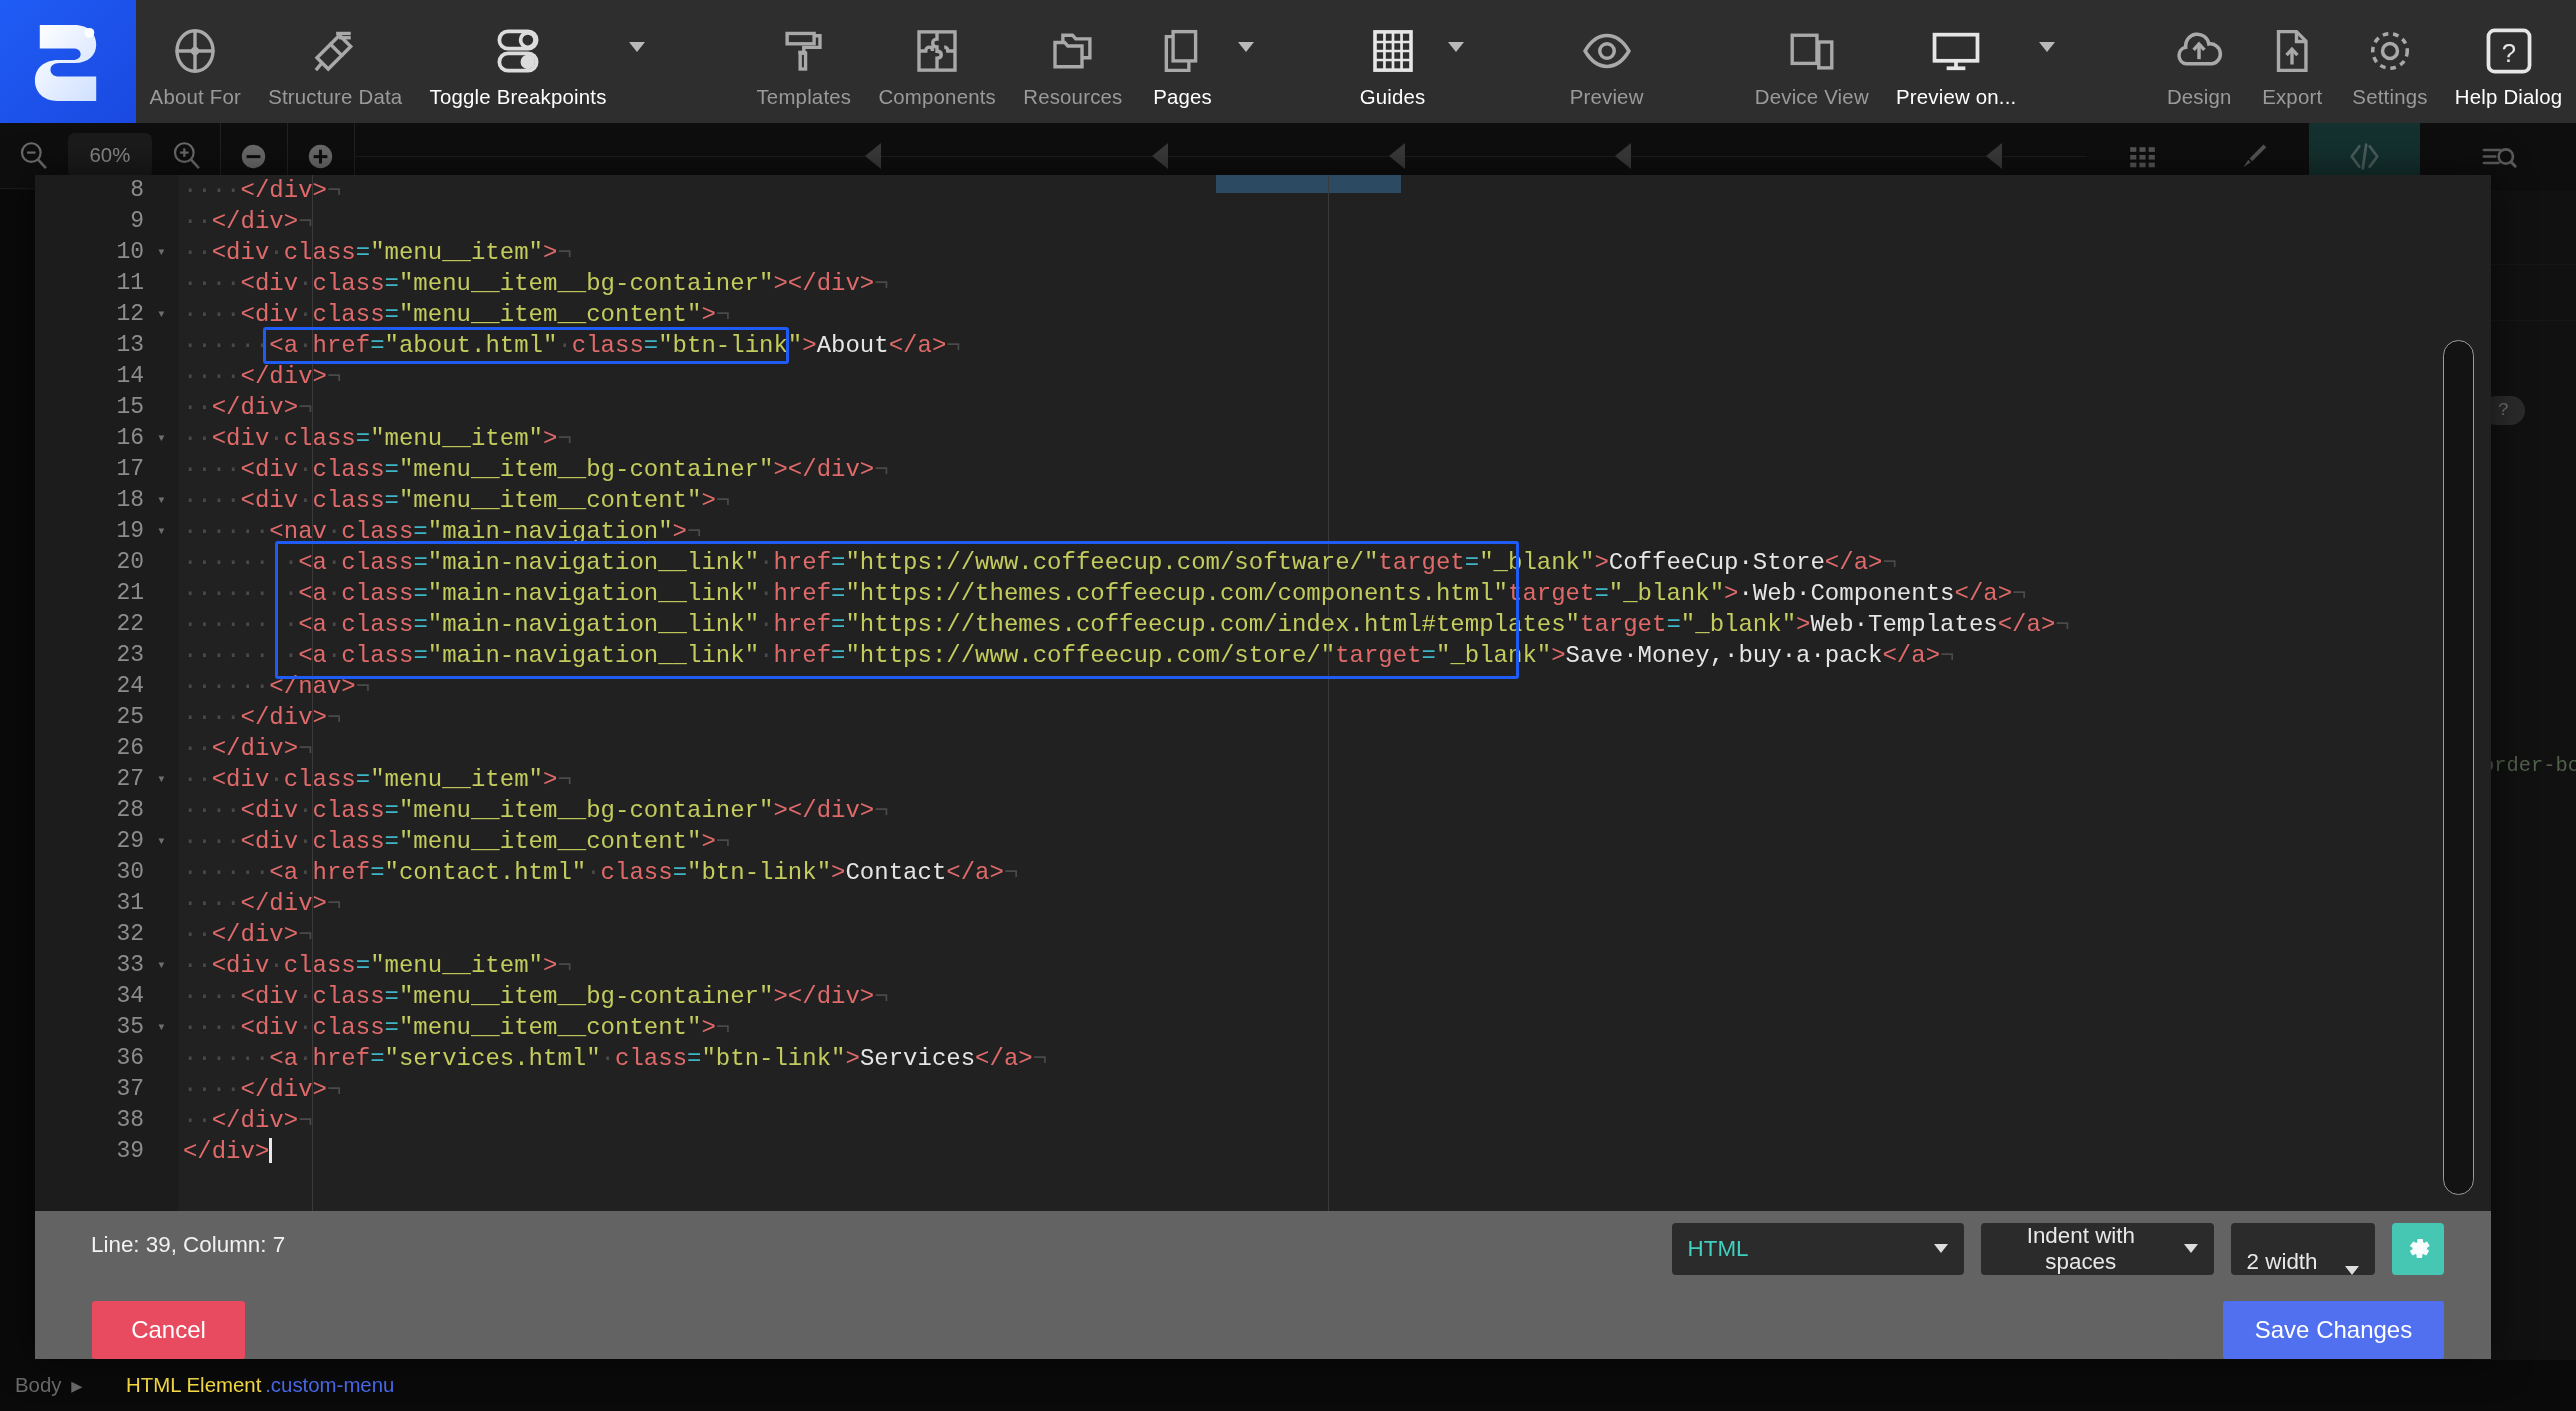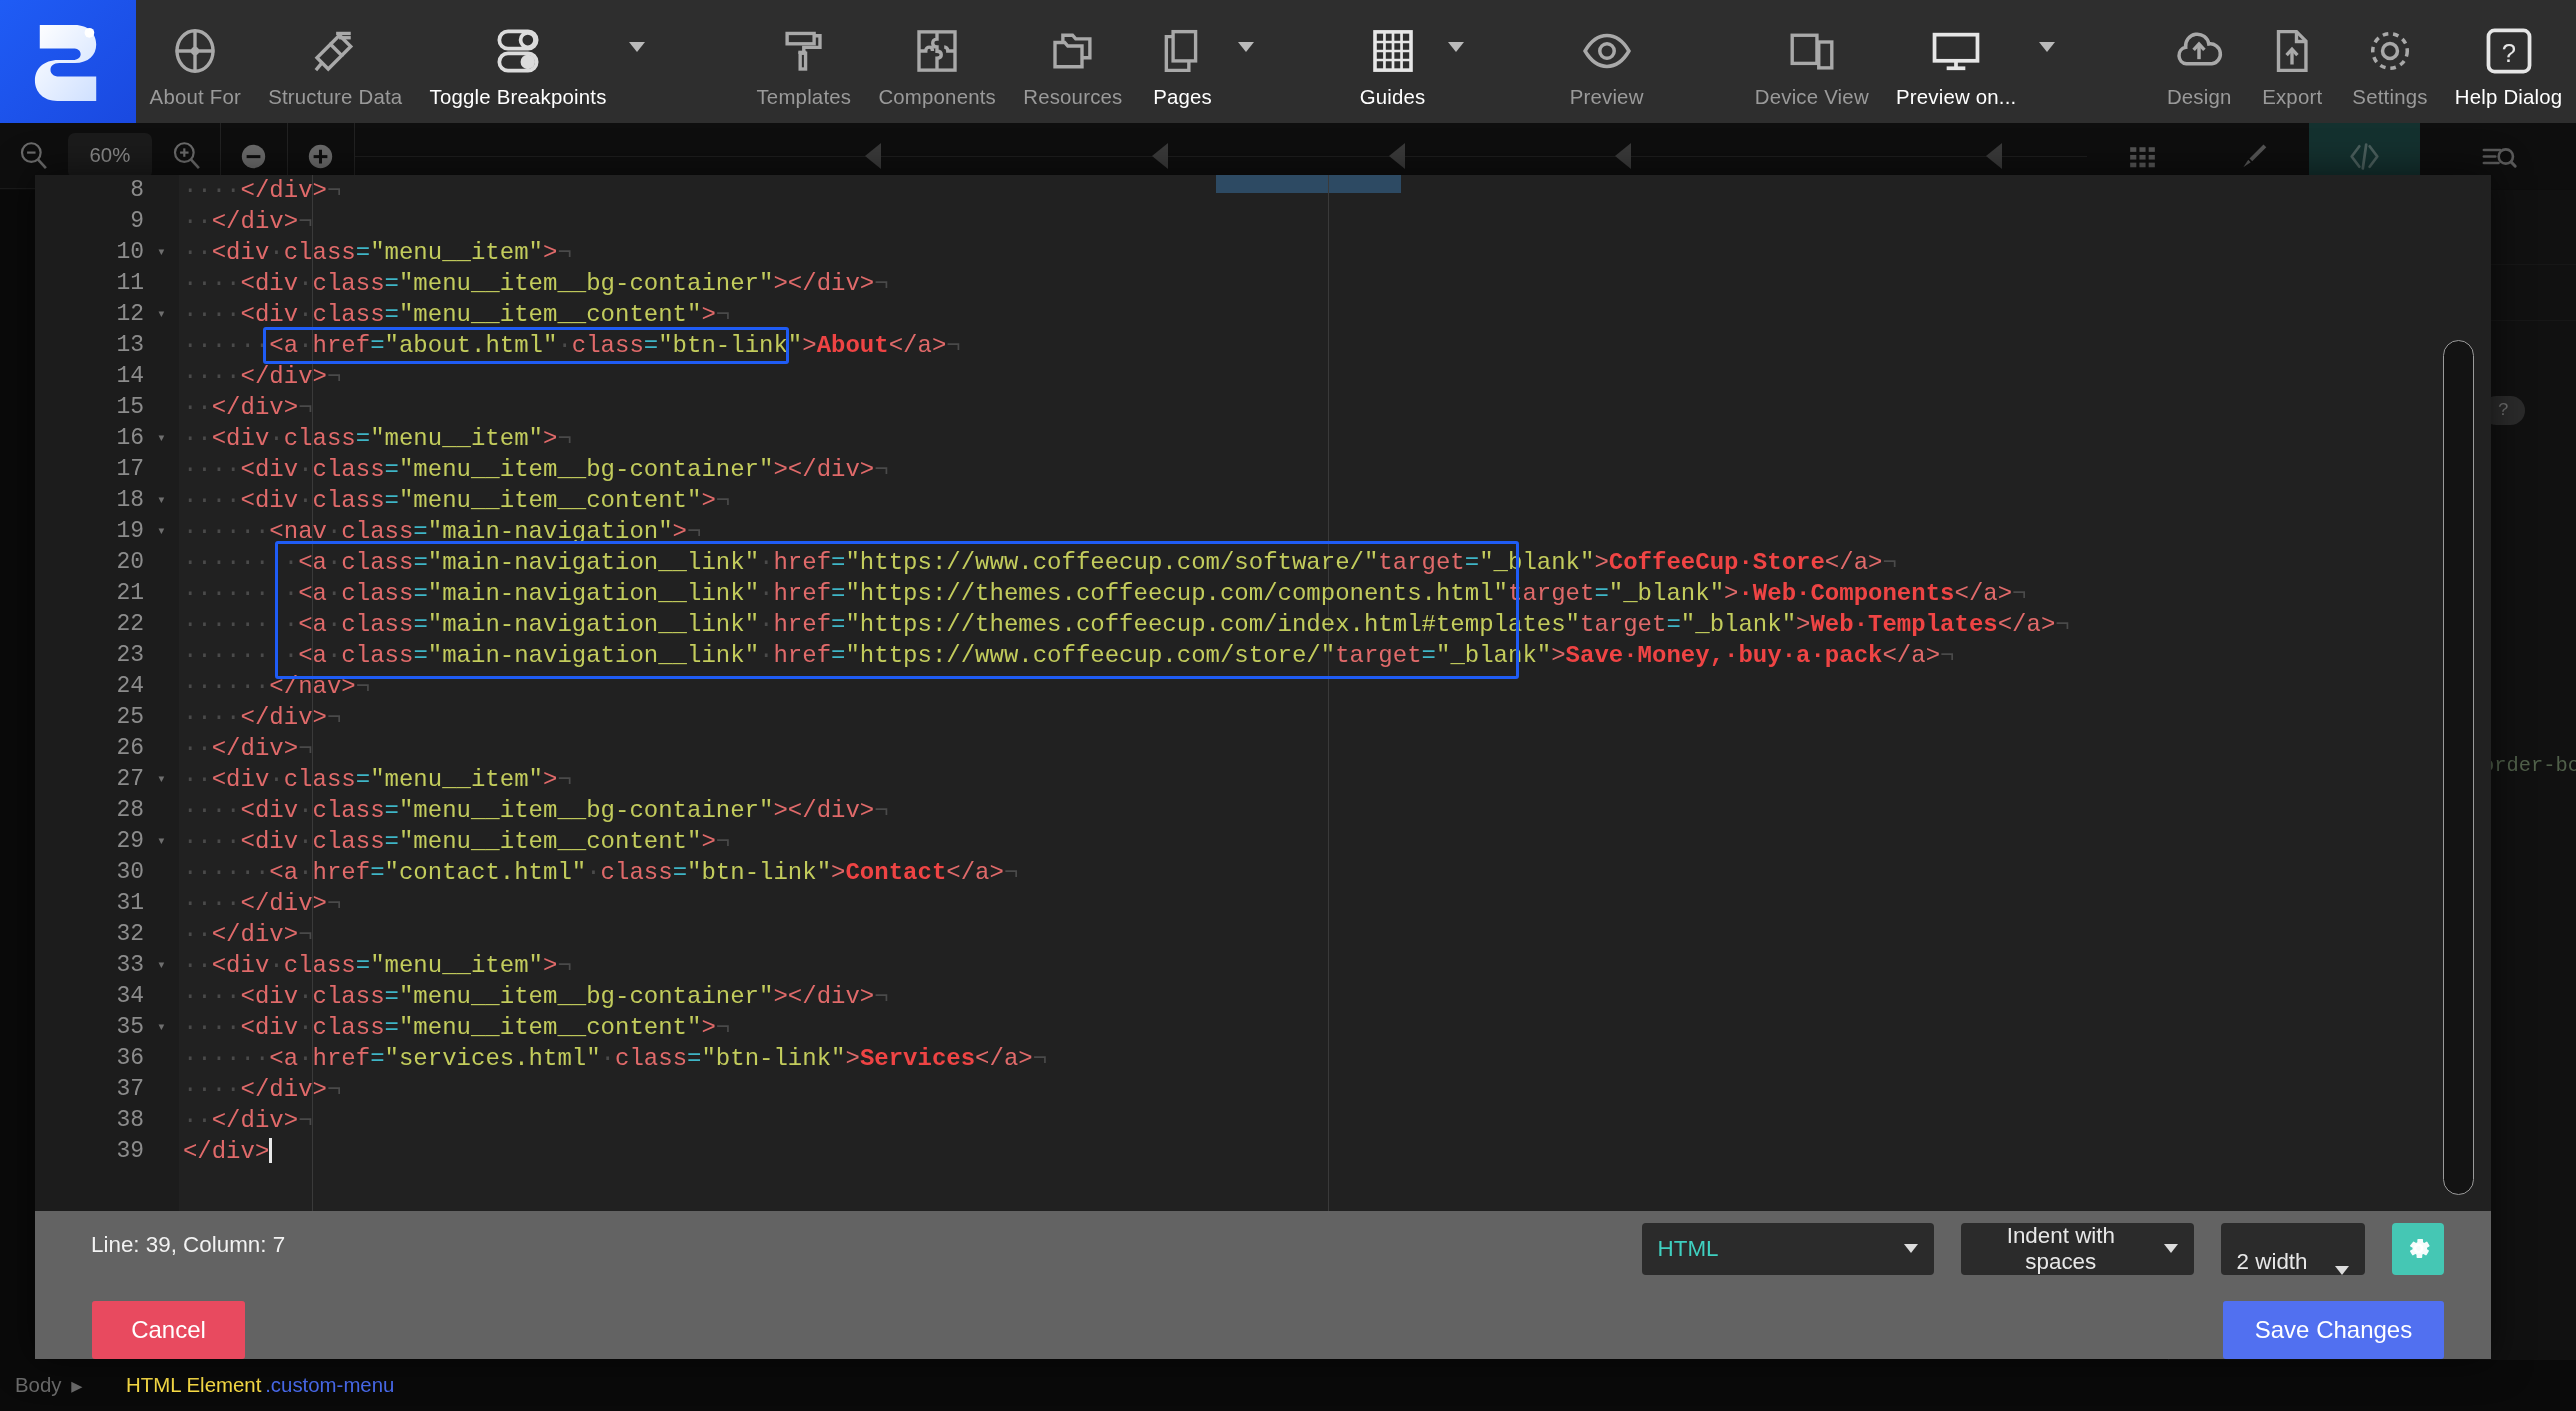--- a/index.html
+++ b/index.html
@@ -140,21 +140,21 @@
   .lnum {
     width: 109px; text-align: right; color: #8c8c8c; font-size: 23px; flex: 0 0 109px;
     font-family: "Liberation Mono", monospace;
   }
   .fold { width: 35px; flex: 0 0 35px; text-align: center; color: #6f6f6f; font-size: 14.6px; }
   .ctext { flex: 1 1 auto; padding-left: 3.9px; }
   .t-tag   { color: #e06a6a; }
   .t-attr  { color: #e06a6a; }
   .t-eq    { color: #3fb6c7; }
   .t-val   { color: #c3cc5c; }
-  .t-txt   { color: #ef4444; font-weight: bold; }
+  .t-txt   { color: #e5e5e5; }
   .t-dot   { color: #4a4a4a; }
   .t-crlf  { color: #4a4a4a; }
   .t-cursor {
     display:inline-block; width: 2.9px; height: 25px; background:#e8e8e8;
     vertical-align: -4.9px;
   }
   .hl-box {
     position: absolute; border: 3.9px solid #1f5cf5; border-radius: 2.9px; pointer-events: none;
   }
   .vguide { position: absolute; top: 0; bottom: 0; width: 1px; background: #3a3a3a; }
@@ -171,21 +171,21 @@
   .cancel-btn {
     position: absolute; left: 57px; top: 90px; width: 153px; height: 58px;
     background: #e84a5f; color: #fff; font-size: 24px; border: none; border-radius: 2.9px;
     cursor: pointer;
   }
   .save-btn {
     position: absolute; right: 47px; top: 90px; width: 221px; height: 58px;
     background: #5170f0; color: #fff; font-size: 24px; border: none; border-radius: 2.9px;
     cursor: pointer;
   }
-  .sel-row { position: absolute; right: 47px; top: 11.7px; display: flex; align-items: center; gap: 27px; }
+  .sel-row { position: absolute; right: 47px; top: 11.7px; display: flex; align-items: center; gap: 17px; }
   .msel {
     height: 52px; background: #2b2b2b; border-radius: 3.9px; color: #e8e8e8;
     font-size: 22.4px; display: flex; align-items: center; padding: 0 15.6px; gap: 19.4px;
     border: none; cursor: pointer;
   }
   .msel .cv { width:0;height:0;border-left:7.8px solid transparent;border-right:7.8px solid transparent;border-top:9.7px solid #ddd; }
   .msel-html { width: 292px; justify-content: space-between; }
   .msel-html .lbl { color: #3fd0c0; }
   .msel-indent { width: 233px; justify-content: space-between; }
   .msel-width { width: 144px; justify-content: space-between; align-items: flex-end; }

